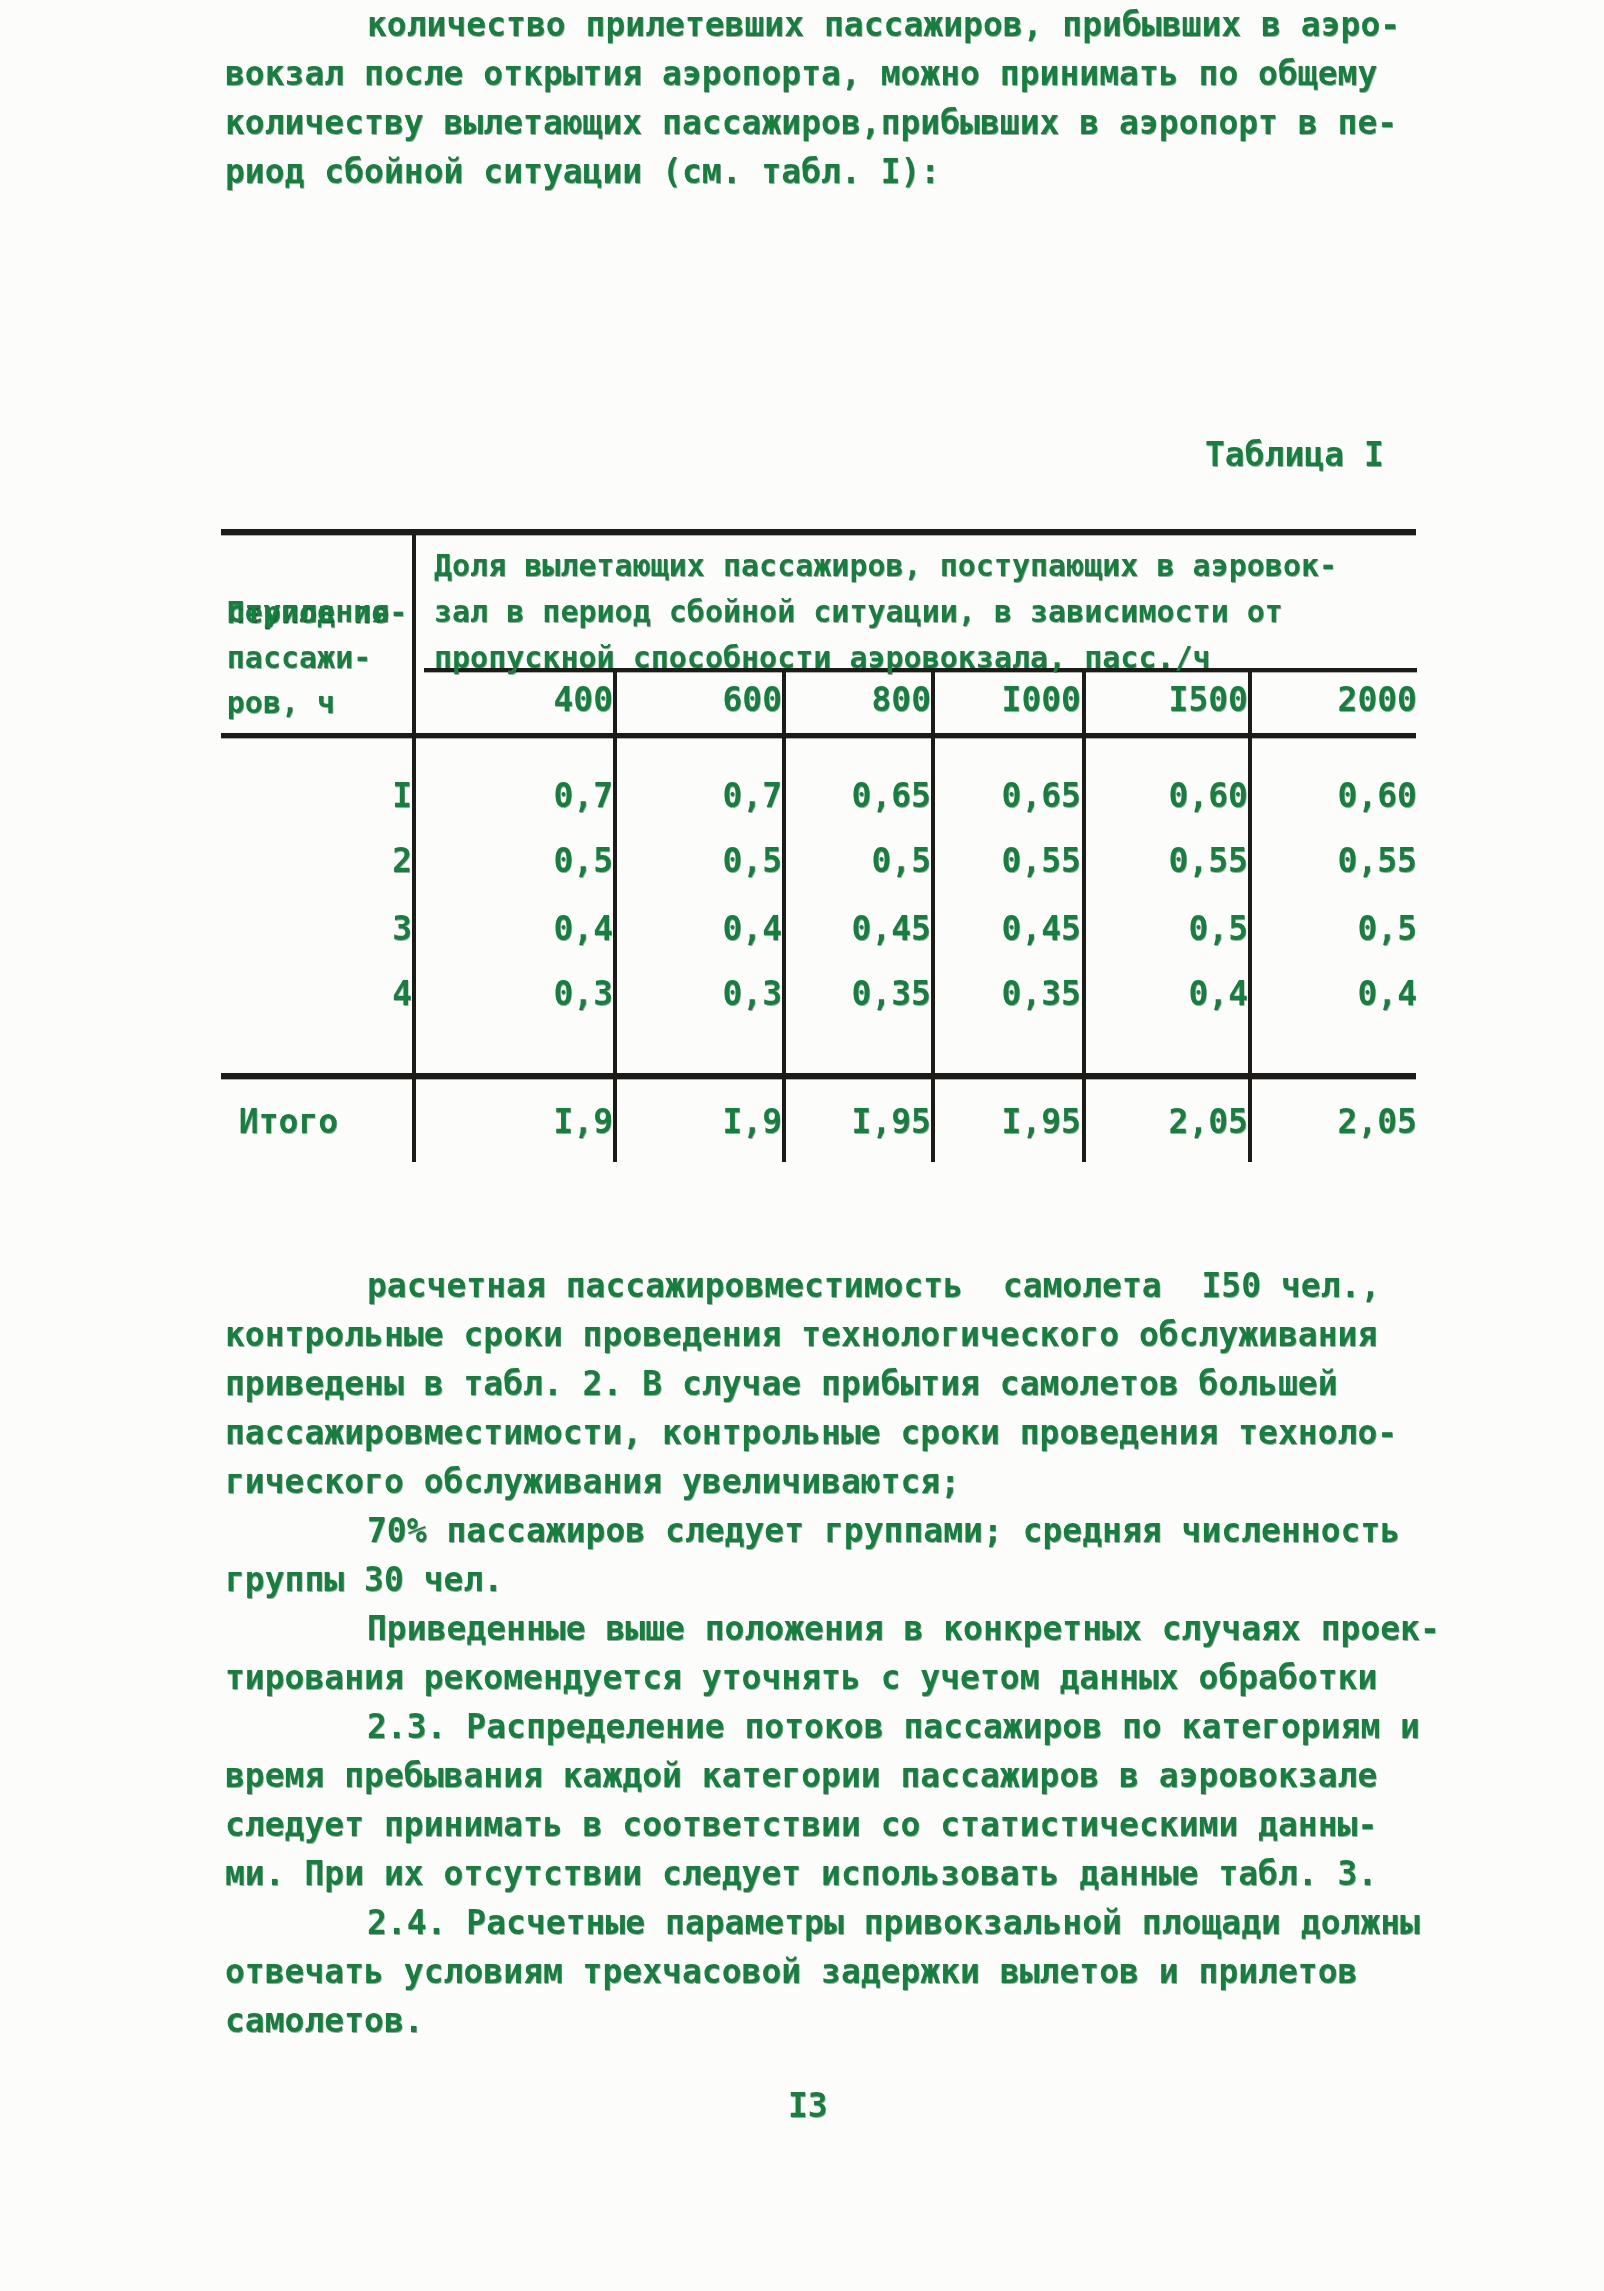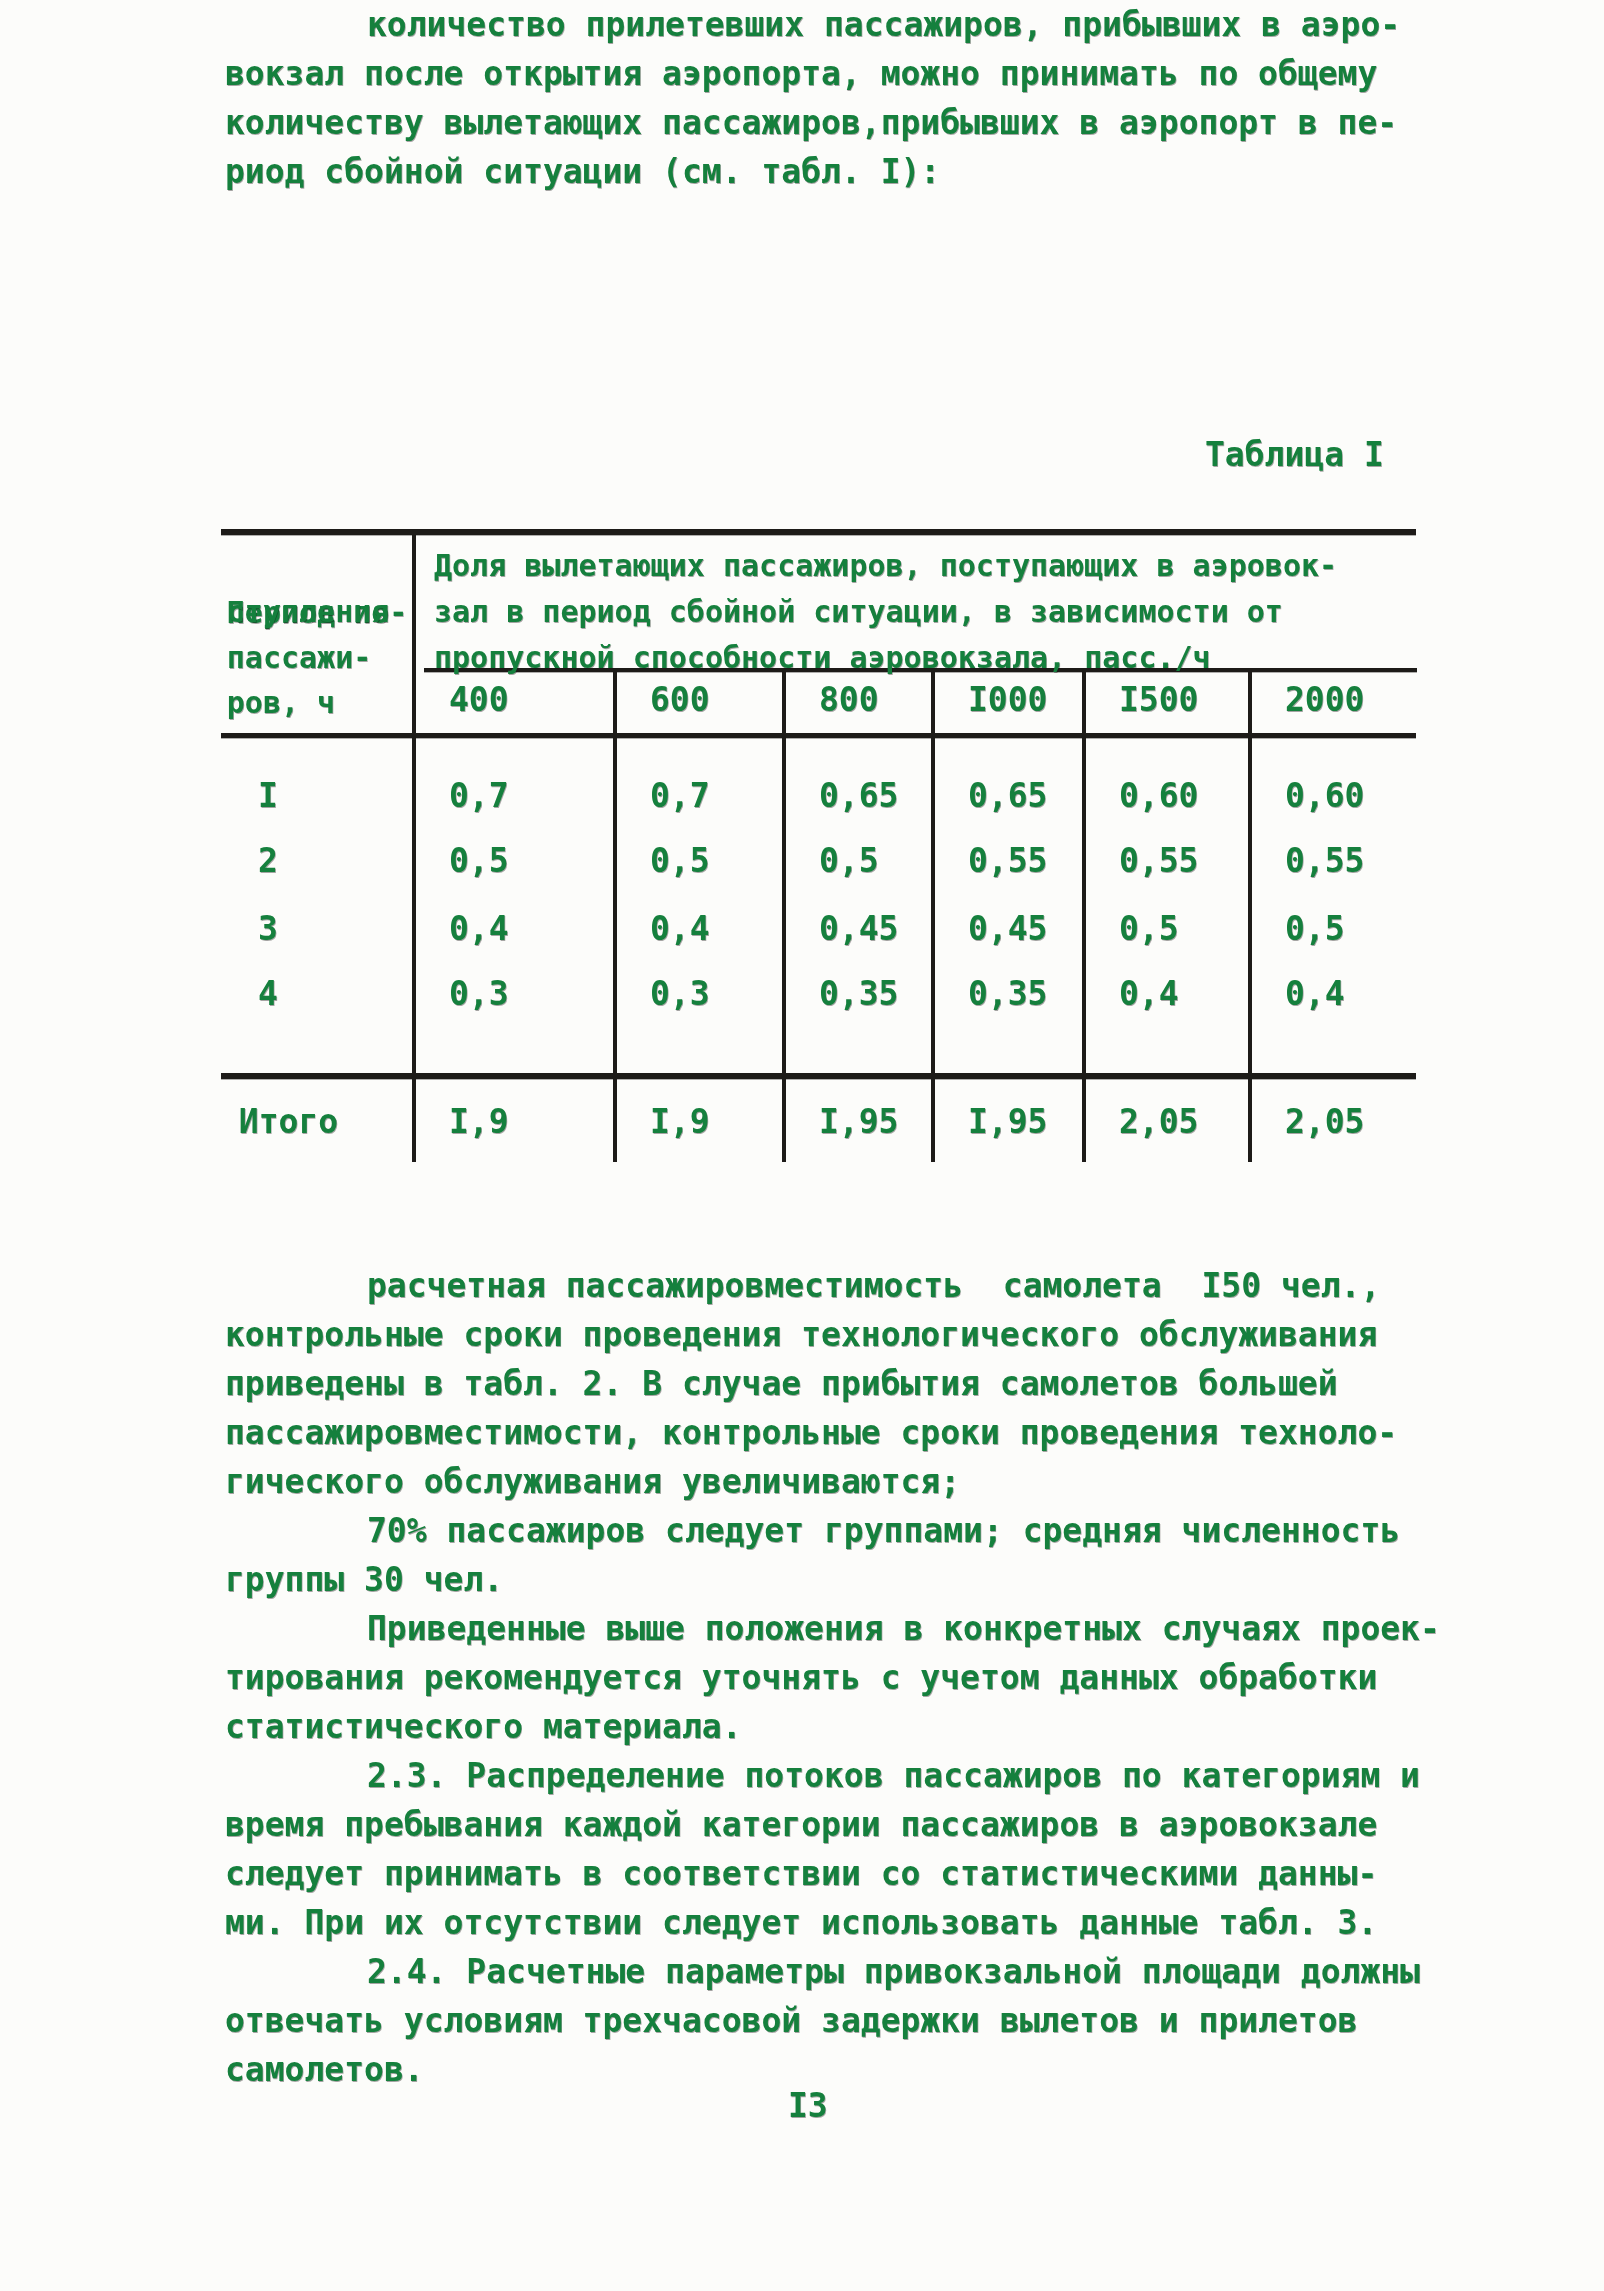--- a/index.html
+++ b/index.html
@@ -11,21 +11,21 @@
     text-shadow:0.7px 0.7px 0 rgba(24,22,20,0.38);
   }
   .tline{white-space:pre;}
   .para{position:absolute;left:225px;width:1232px;font-size:33px;line-height:49px;}
   .para .tline{height:49px;}
   .ind{padding-left:142px;}
   .caption{position:absolute;left:1205px;top:435px;font-size:33px;}
   .stable{position:absolute;left:221px;top:529px;width:1195px;height:642px;font-size:33px;}
   .rule{position:absolute;background:#1d1b18;box-shadow:0 1px 0 rgba(29,27,24,.35);}
   .vline{position:absolute;background:#1d1b18;width:3.9px;}
-  .cell{position:absolute;text-align:left;white-space:pre;padding-left:37px;}
+  .cell{position:absolute;text-align:right;white-space:pre;}
   .hl{position:absolute;white-space:pre;font-size:30px;}
   .pagenum{position:absolute;left:788px;top:2086px;font-size:33px;}
 </style>
 </head>
 <body>
 
 <div class="page">
   <div class="para" id="intro">
       <div class="tline ind">количество прилетевших пассажиров, прибывших в аэро-</div>
       <div class="tline">вокзал после открытия аэропорта, можно принимать по общему</div>
@@ -96,21 +96,20 @@
   <div class="para" id="after" style="top:1261px">
       <div class="tline ind">расчетная пассажировместимость  самолета  I50 чел.,</div>
       <div class="tline">контрольные сроки проведения технологического обслуживания</div>
       <div class="tline">приведены в табл. 2. В случае прибытия самолетов большей</div>
       <div class="tline">пассажировместимости, контрольные сроки проведения техноло-</div>
       <div class="tline">гического обслуживания увеличиваются;</div>
       <div class="tline ind">70% пассажиров следует группами; средняя численность</div>
       <div class="tline">группы 30 чел.</div>
       <div class="tline ind">Приведенные выше положения в конкретных случаях проек-</div>
       <div class="tline">тирования рекомендуется уточнять с учетом данных обработки</div>
-      <div class="tline">статистического материала.</div>
       <div class="tline ind">2.3. Распределение потоков пассажиров по категориям и</div>
       <div class="tline">время пребывания каждой категории пассажиров в аэровокзале</div>
       <div class="tline">следует принимать в соответствии со статистическими данны-</div>
       <div class="tline">ми. При их отсутствии следует использовать данные табл. 3.</div>
       <div class="tline ind">2.4. Расчетные параметры привокзальной площади должны</div>
       <div class="tline">отвечать условиям трехчасовой задержки вылетов и прилетов</div>
       <div class="tline">самолетов.</div>
     </div>
   <div class="pagenum tline">I3</div>
 </div>

